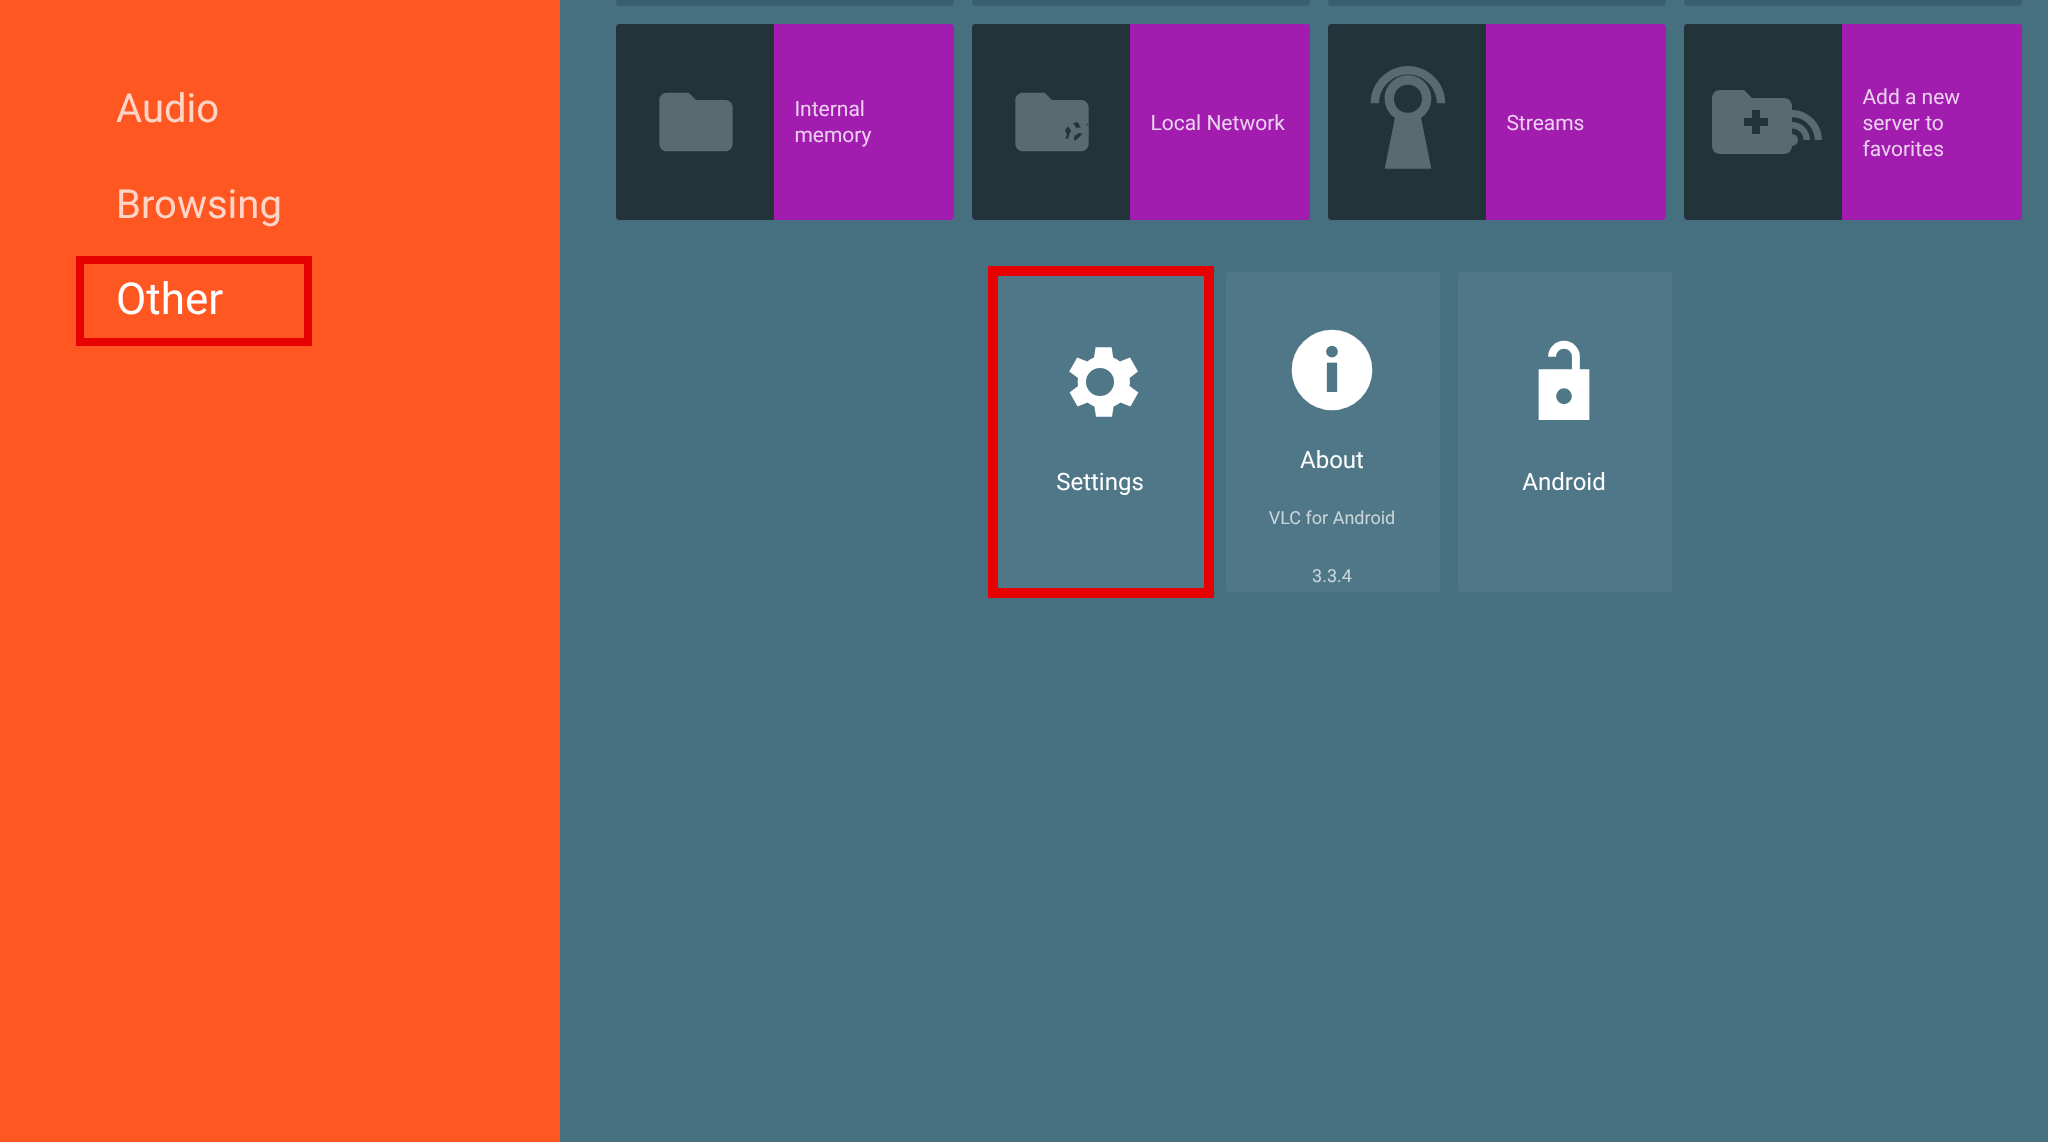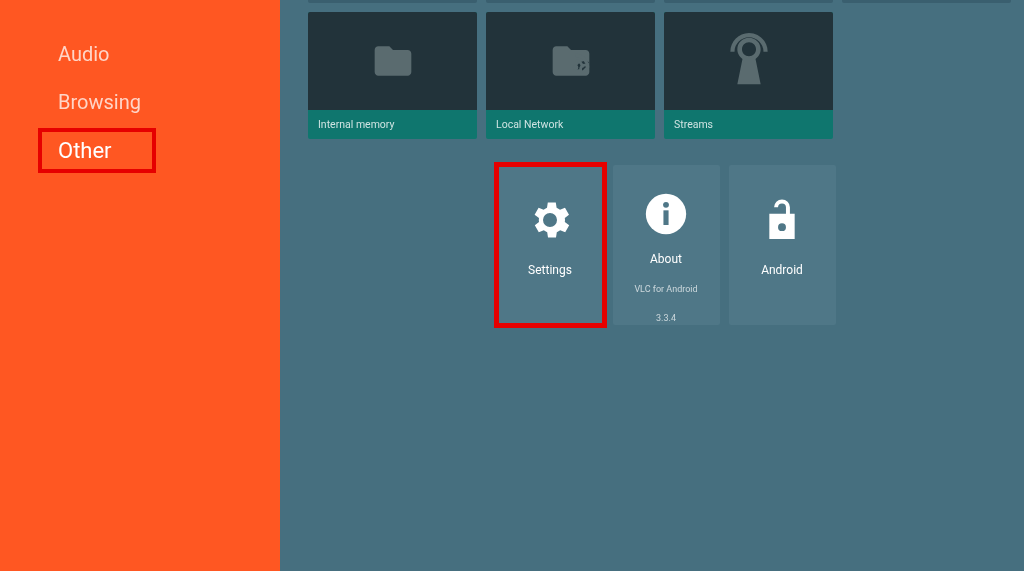--- a/index.html
+++ b/index.html
@@ -63,24 +63,24 @@
       background: #3a5f6f;
       border-radius: 2px;
     }
     .row-browse {
       display: flex;
       gap: 9px;
       margin-top: 9px;
     }
     .browse-tile {
       width: 169px;
-      background: #0f766e;
+      background: #a21caf;
       border-radius: 2px;
       display: flex;
-      flex-direction: column;
+      flex-direction: row;
       align-items: center;
       overflow: hidden;
     }
     .browse-tile .icon-area {
       height: 98px;
       width: 100%;
       display: flex;
       align-items: center;
       justify-content: center;
       background: #22333a;
@@ -184,20 +184,31 @@
     </div>
     <div class="browse-tile">
       <div class="icon-area">
         <svg width="56" height="56" viewBox="0 0 24 24">
             <path d="M12 2C9.2 2 7 4.2 7 7c0 1.7.9 3.3 2.2 4.1L7 22h10l-2.2-10.9C16.1 10.3 17 8.7 17 7c0-2.8-2.2-5-5-5zm0 2c1.7 0 3 1.3 3 3s-1.3 3-3 3-3-1.3-3-3 1.3-3 3-3z"></path>
             <path d="M4 7c0-4.4 3.6-8 8-8s8 3.6 8 8h-1.8c0-3.4-2.8-6.2-6.2-6.2S5.8 3.6 5.8 7H4z" transform="translate(0,1)"></path>
           </svg>
       </div>
       <div class="label">Streams</div>
     </div>
+    <div class="browse-tile">
+      <div class="icon-area">
+        <svg width="60" height="48" viewBox="0 0 30 24">
+            <path d="M10 4H4c-1.1 0-2 .9-2 2v12c0 1.1.9 2 2 2h16c1.1 0 2-.9 2-2V8c0-1.1-.9-2-2-2h-8l-2-2z"></path>
+            <rect x="10" y="11" width="6" height="2" fill="#22333a"></rect>
+            <rect x="12" y="9" width="2" height="6" fill="#22333a"></rect>
+            <path d="M22 9c4.1 0 7.5 3.4 7.5 7.5h-1.8c0-3.1-2.6-5.7-5.7-5.7V9zm0 3c2.5 0 4.5 2 4.5 4.5h-1.6c0-1.6-1.3-2.9-2.9-2.9V12zm0 3c.8 0 1.5.7 1.5 1.5S22.8 18 22 18s-1.5-.7-1.5-1.5.7-1.5 1.5-1.5z"></path>
+          </svg>
+      </div>
+      <div class="label">Add a new server to favorites</div>
+    </div>
   </div>
 
   <div class="row-other">
     <div class="other-tile highlighted">
       <div class="icon-box">
         <svg width="48" height="48" viewBox="0 0 24 24">
             <path d="M19.4 13l.1-1-.1-1 2.1-1.6-2-3.5-2.5 1a7 7 0 0 0-1.7-1l-.4-2.6h-4l-.4 2.6a7 7 0 0 0-1.7 1l-2.5-1-2 3.5L6.5 11l-.1 1 .1 1-2.1 1.6 2 3.5 2.5-1a7 7 0 0 0 1.7 1l.4 2.6h4l.4-2.6a7 7 0 0 0 1.7-1l2.5 1 2-3.5L19.4 13zM12 15.5A3.5 3.5 0 1 1 12 8.5a3.5 3.5 0 0 1 0 7z"></path>
           </svg>
       </div>
       <div class="title">Settings</div>

